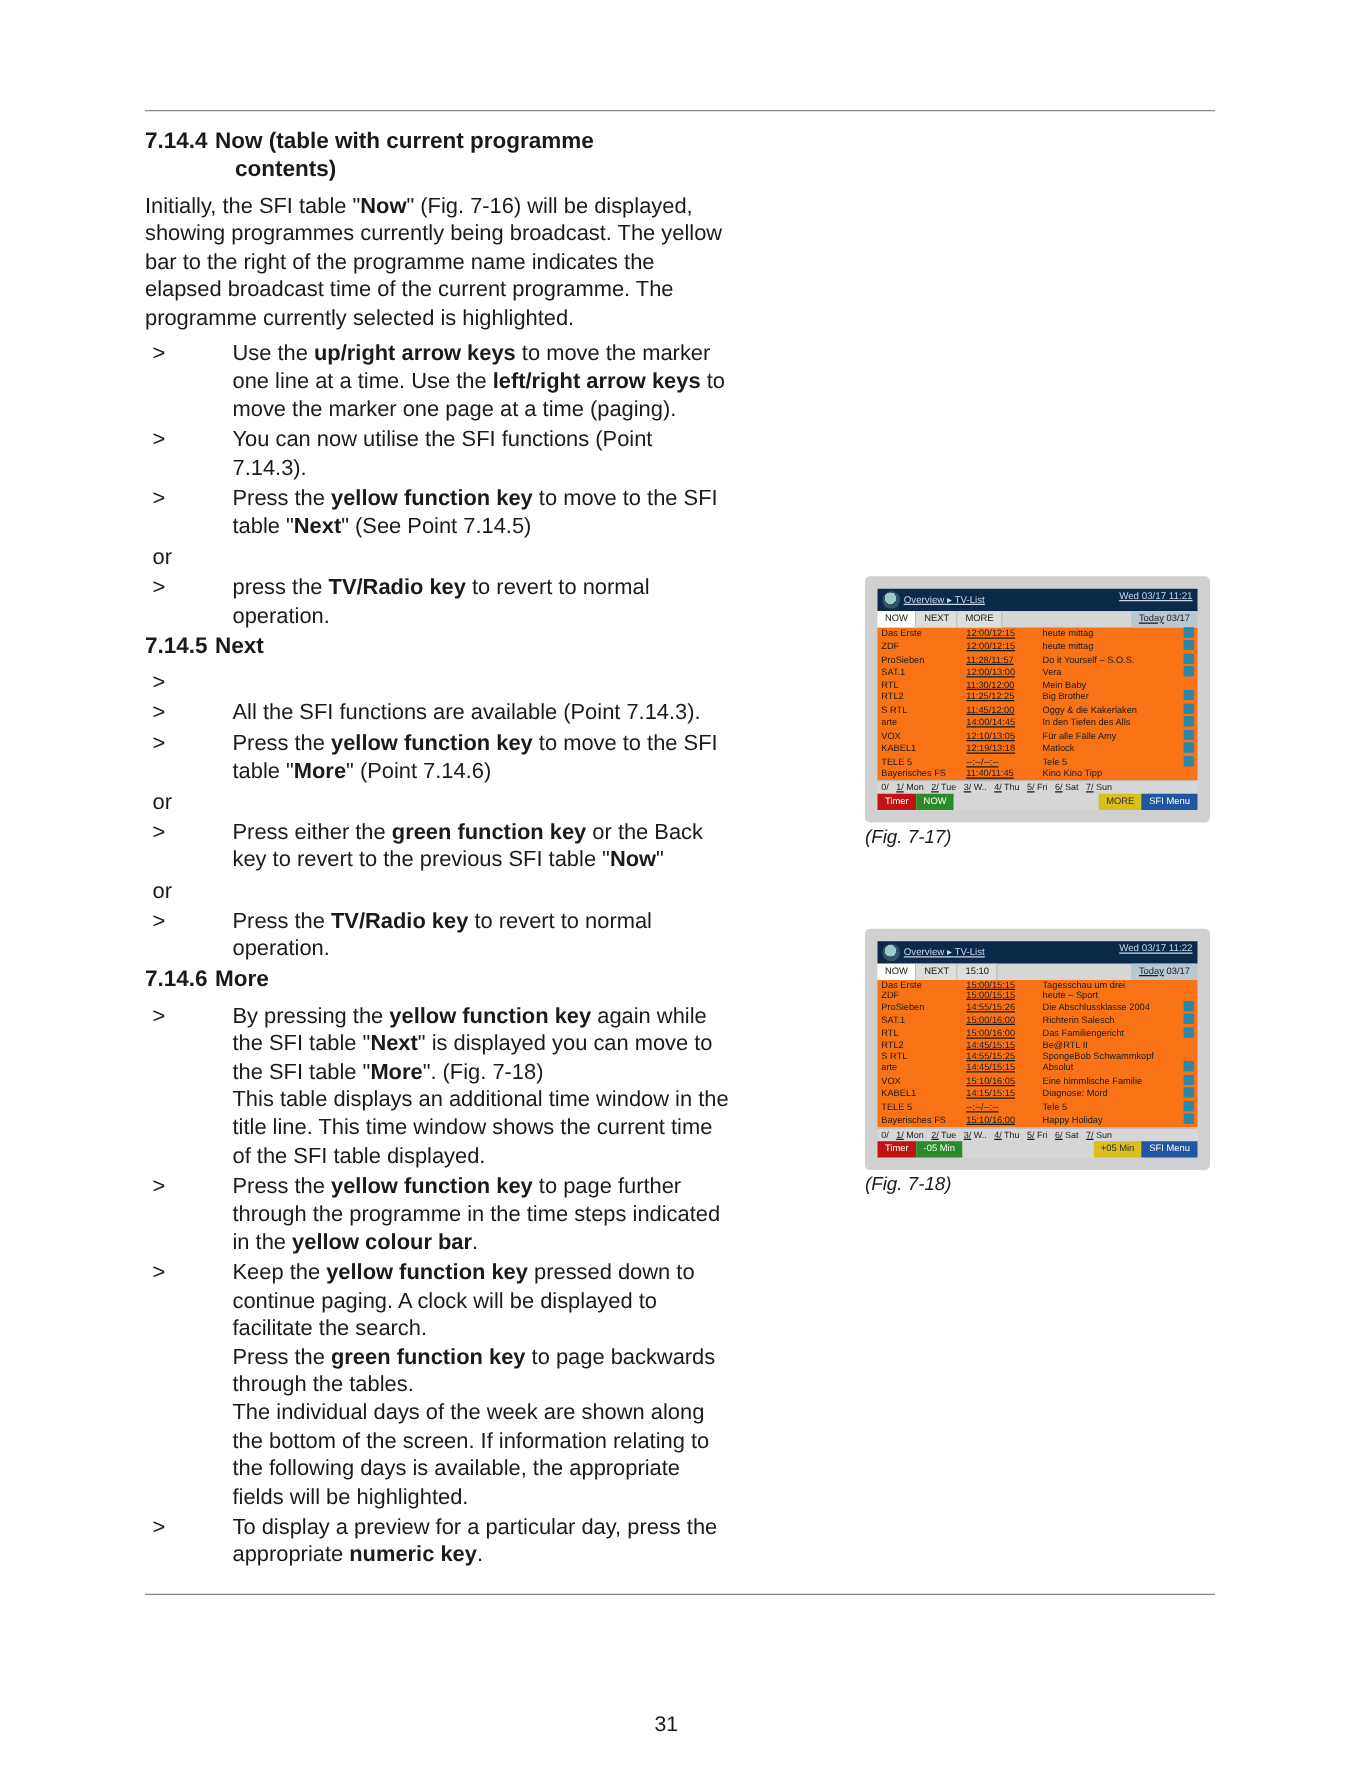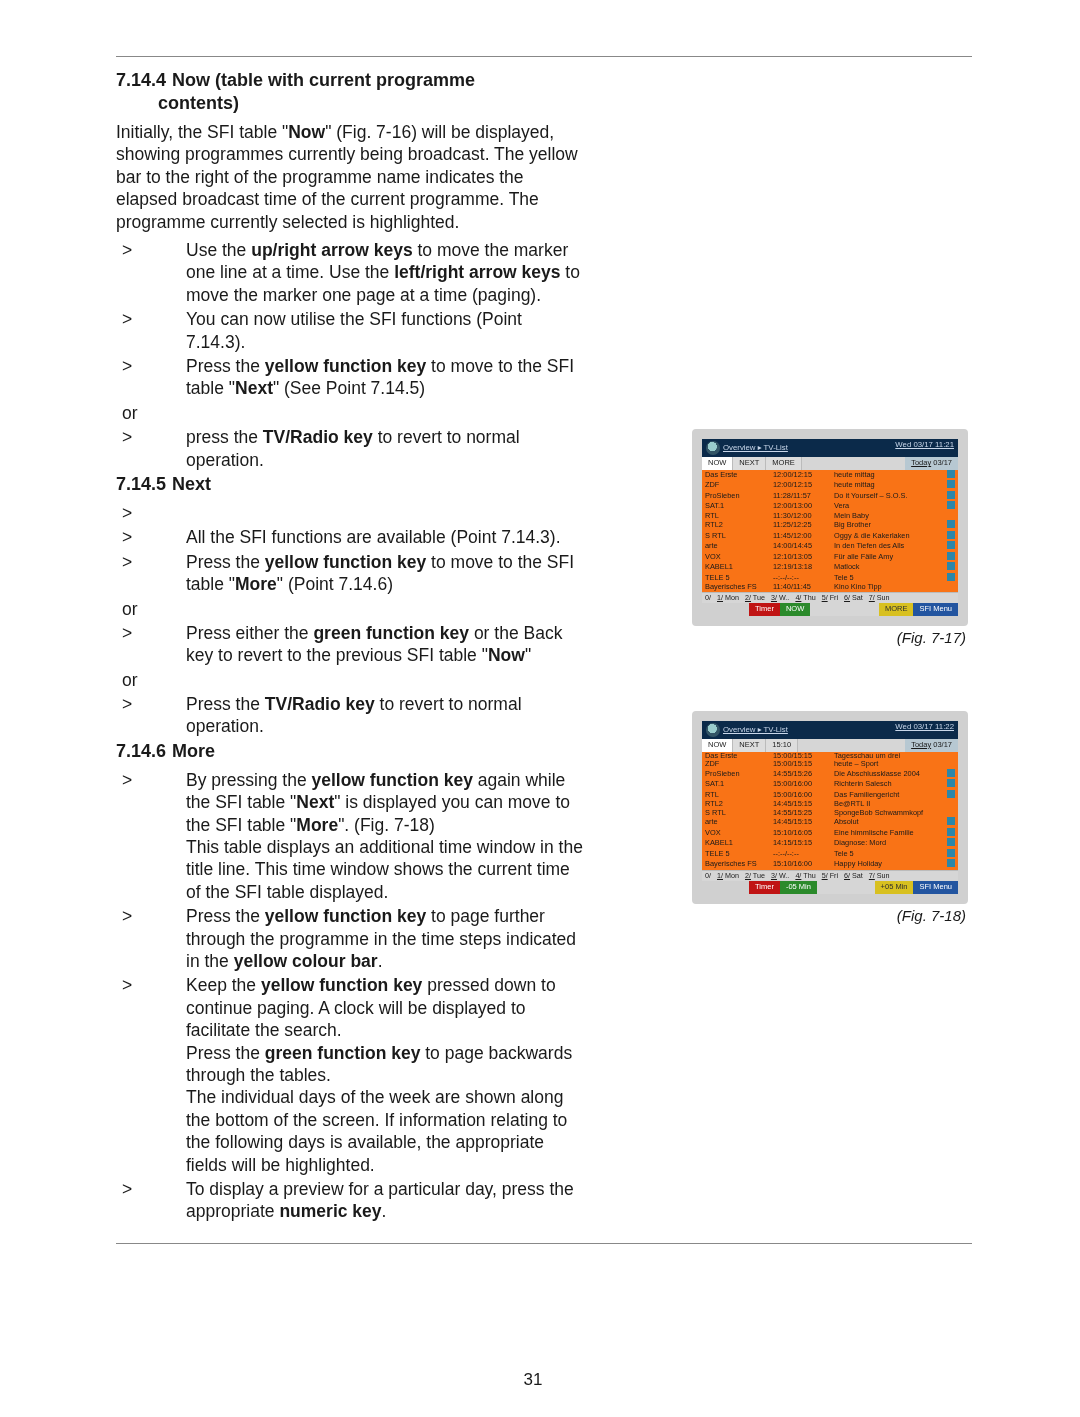--- a/index.html
+++ b/index.html
@@ -2,29 +2,29 @@
 <html><head>
 <meta charset="utf-8">
 <style>
   :root{
     --page-w:1080px; --page-h:1417px;
     --txt:#1a1a1a;
   }
   html,body{margin:0;padding:0;background:#fff;color:var(--txt);
     font-family:Arial,Helvetica,sans-serif;font-size:17.5px;line-height:1.28;}
   .page{width:var(--page-w);height:var(--page-h);position:relative;
-    box-sizing:border-box;padding:56px 108px 56px 116px;}
+    box-sizing:border-box;padding:88px 108px 56px 116px;}
   .rule{border-top:1px solid #888;margin:0 0 12px 0;}
   .rule.bottom{border-top:1px solid #888;margin-top:18px;}
   .body-row{display:flex;gap:26px;align-items:flex-start;}
   .col-main{flex:0 0 470px;}
   .col-side{flex:0 0 280px;margin-left:auto;padding-top:360px;display:flex;flex-direction:column;gap:20px;}
   h3.sec{font-size:18px;font-weight:bold;margin:0 0 6px 0;}
   h3.sec span.no{margin-right:6px;}
-  h3.sec .indent{display:block;margin-left:42px;}
+  h3.sec .indent{display:block;margin-left:72px;}
   p.intro{margin:4px 0 6px 0;}
   ul.gt{list-style:none;padding:0;margin:2px 0 0 0;}
   ul.gt>li{display:flex;align-items:flex-start;margin:0 0 2px 0;}
   ul.gt>li .mk{flex:0 0 70px;text-indent:6px;}
   ul.gt>li .tx{flex:1 1 auto;}
   .or{margin:0 0 0 6px;}
   .sec-h{margin-top:10px;}
   .page-num{position:absolute;left:0;right:14px;bottom:26px;text-align:center;font-size:17px;}
   b{font-weight:bold;}
 
@@ -38,35 +38,35 @@
     display:inline-block;margin-right:3px;vertical-align:middle;}
   .fig .tabs{display:flex;font-size:7.5px;background:#d6d6d6;}
   .fig .tabs .tab{flex:0 0 auto;padding:2px 6px;background:#ddd;border-right:1px solid #bbb;}
   .fig .tabs .tab.sel{background:#fff;}
   .fig .tabs .sp{flex:1;}
   .fig .tabs .date{padding:2px 6px;background:#b7c8d2;}
   .fig .tabs .date .u{text-decoration:underline;}
   .fig table{border-collapse:collapse;width:100%;background:#f97316;font-size:7.4px;}
   .fig td{padding:0 3px;white-space:nowrap;}
   .fig td.ch{width:62px;}
-  .fig td.tm{width:55px;}
+  .fig td.tm{width:55px;text-decoration:underline;}
   .fig td.pg{}
   .fig td.ic{width:8px;text-align:center;}
   .sq{display:inline-block;width:6px;height:6px;background:#2c87a8;border:1px solid #2c87a8;}
   .fig .days{display:flex;flex-wrap:nowrap;font-size:7.2px;background:#d6d6d6;border-top:1px solid #bbb;}
   .fig .days .d{padding:1px 3px;}
   .fig .days .d .u{text-decoration:underline;}
   .fig .foot{display:flex;font-size:7.5px;}
   .fig .foot .f{padding:2px 6px;flex:0 0 auto;}
   .fig .foot .sp{flex:1;background:#d6d6d6;}
-  .fig .foot .timer{background:#c01414;color:#fff;margin-left:47px;}
+  .fig .foot .timer{background:#c01414;color:#fff;}
   .fig .foot .now{background:#2b8a2b;color:#fff;}
   .fig .foot .more{background:#d8c020;color:#2e2e2e;}
   .fig .foot .menu{background:#2355a0;color:#fff;}
-  .fig-cap{font-style:italic;text-align:right;font-size:15px;margin:2px 6px 0 0;}
+  .fig-cap{font-style:italic;font-size:15px;margin:2px 6px 0 0;}
   .col-side .fig2{margin-top:44px;}
 </style>
 </head>
 <body>
 <div class="page">
 
 <div class="rule"></div>
 
 <div class="body-row">
 

